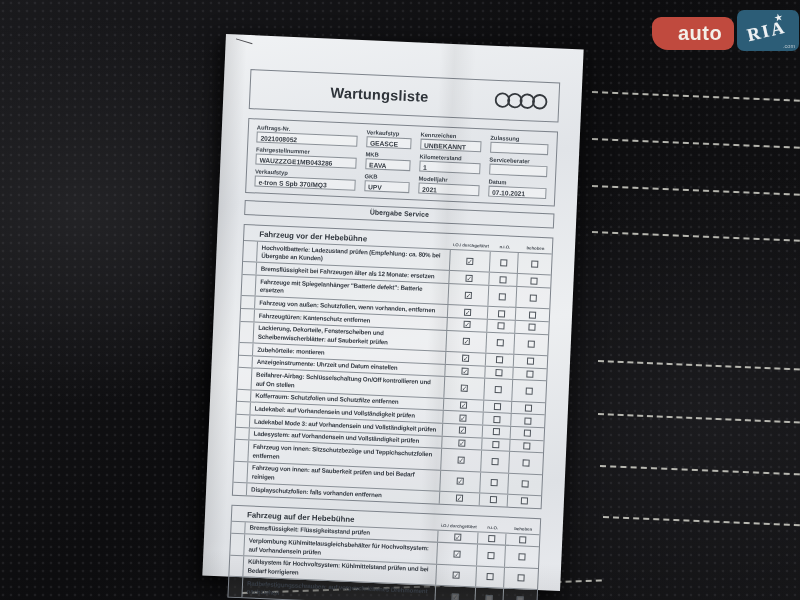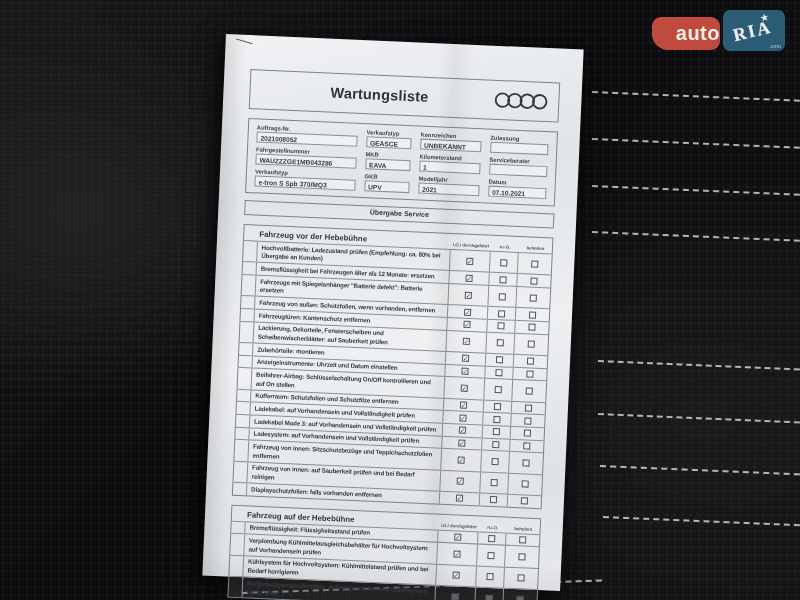--- a/index.html
+++ b/index.html
@@ -18,22 +18,22 @@
   }
   .stitch{
     position:absolute;height:0;border-top:2px dashed rgba(228,228,218,.78);
     transform:rotate(2.4deg);transform-origin:left center;filter:blur(.2px);
   }
   .stitch-bottom{transform:rotate(-2deg);}
   
   .watermark{position:absolute;left:652px;top:10px;display:flex;align-items:flex-start;gap:3px;z-index:5;}
   .logo-auto{
     margin-top:7px;width:68px;height:33px;border-radius:9px 9px 9px 16px;
-    display:flex;align-items:center;justify-content:flex-end;
-    color:#f3efe9;font-size:20px;font-weight:700;letter-spacing:.5px;
+    display:flex;align-items:center;justify-content:center;
+    color:#f3efe9;font-size:20px;font-weight:700;letter-spacing:.5px;padding-left:14px;
   }
   .logo-ria{position:relative;width:62px;height:41px;border-radius:7px;color:#eef1f3;}
   .ria-text{
     position:absolute;left:10px;top:11px;font-family:"Liberation Serif",serif;
     font-weight:700;font-size:18px;letter-spacing:2px;transform:rotate(-13deg);
     text-shadow:0 0 1px rgba(255,255,255,.4);
   }
   .ria-star{position:absolute;top:2px;right:16px;font-size:10px;transform:rotate(-12deg);}
   .ria-com{position:absolute;right:4px;bottom:2px;font-size:5.5px;color:#b9c6cd;}
   

